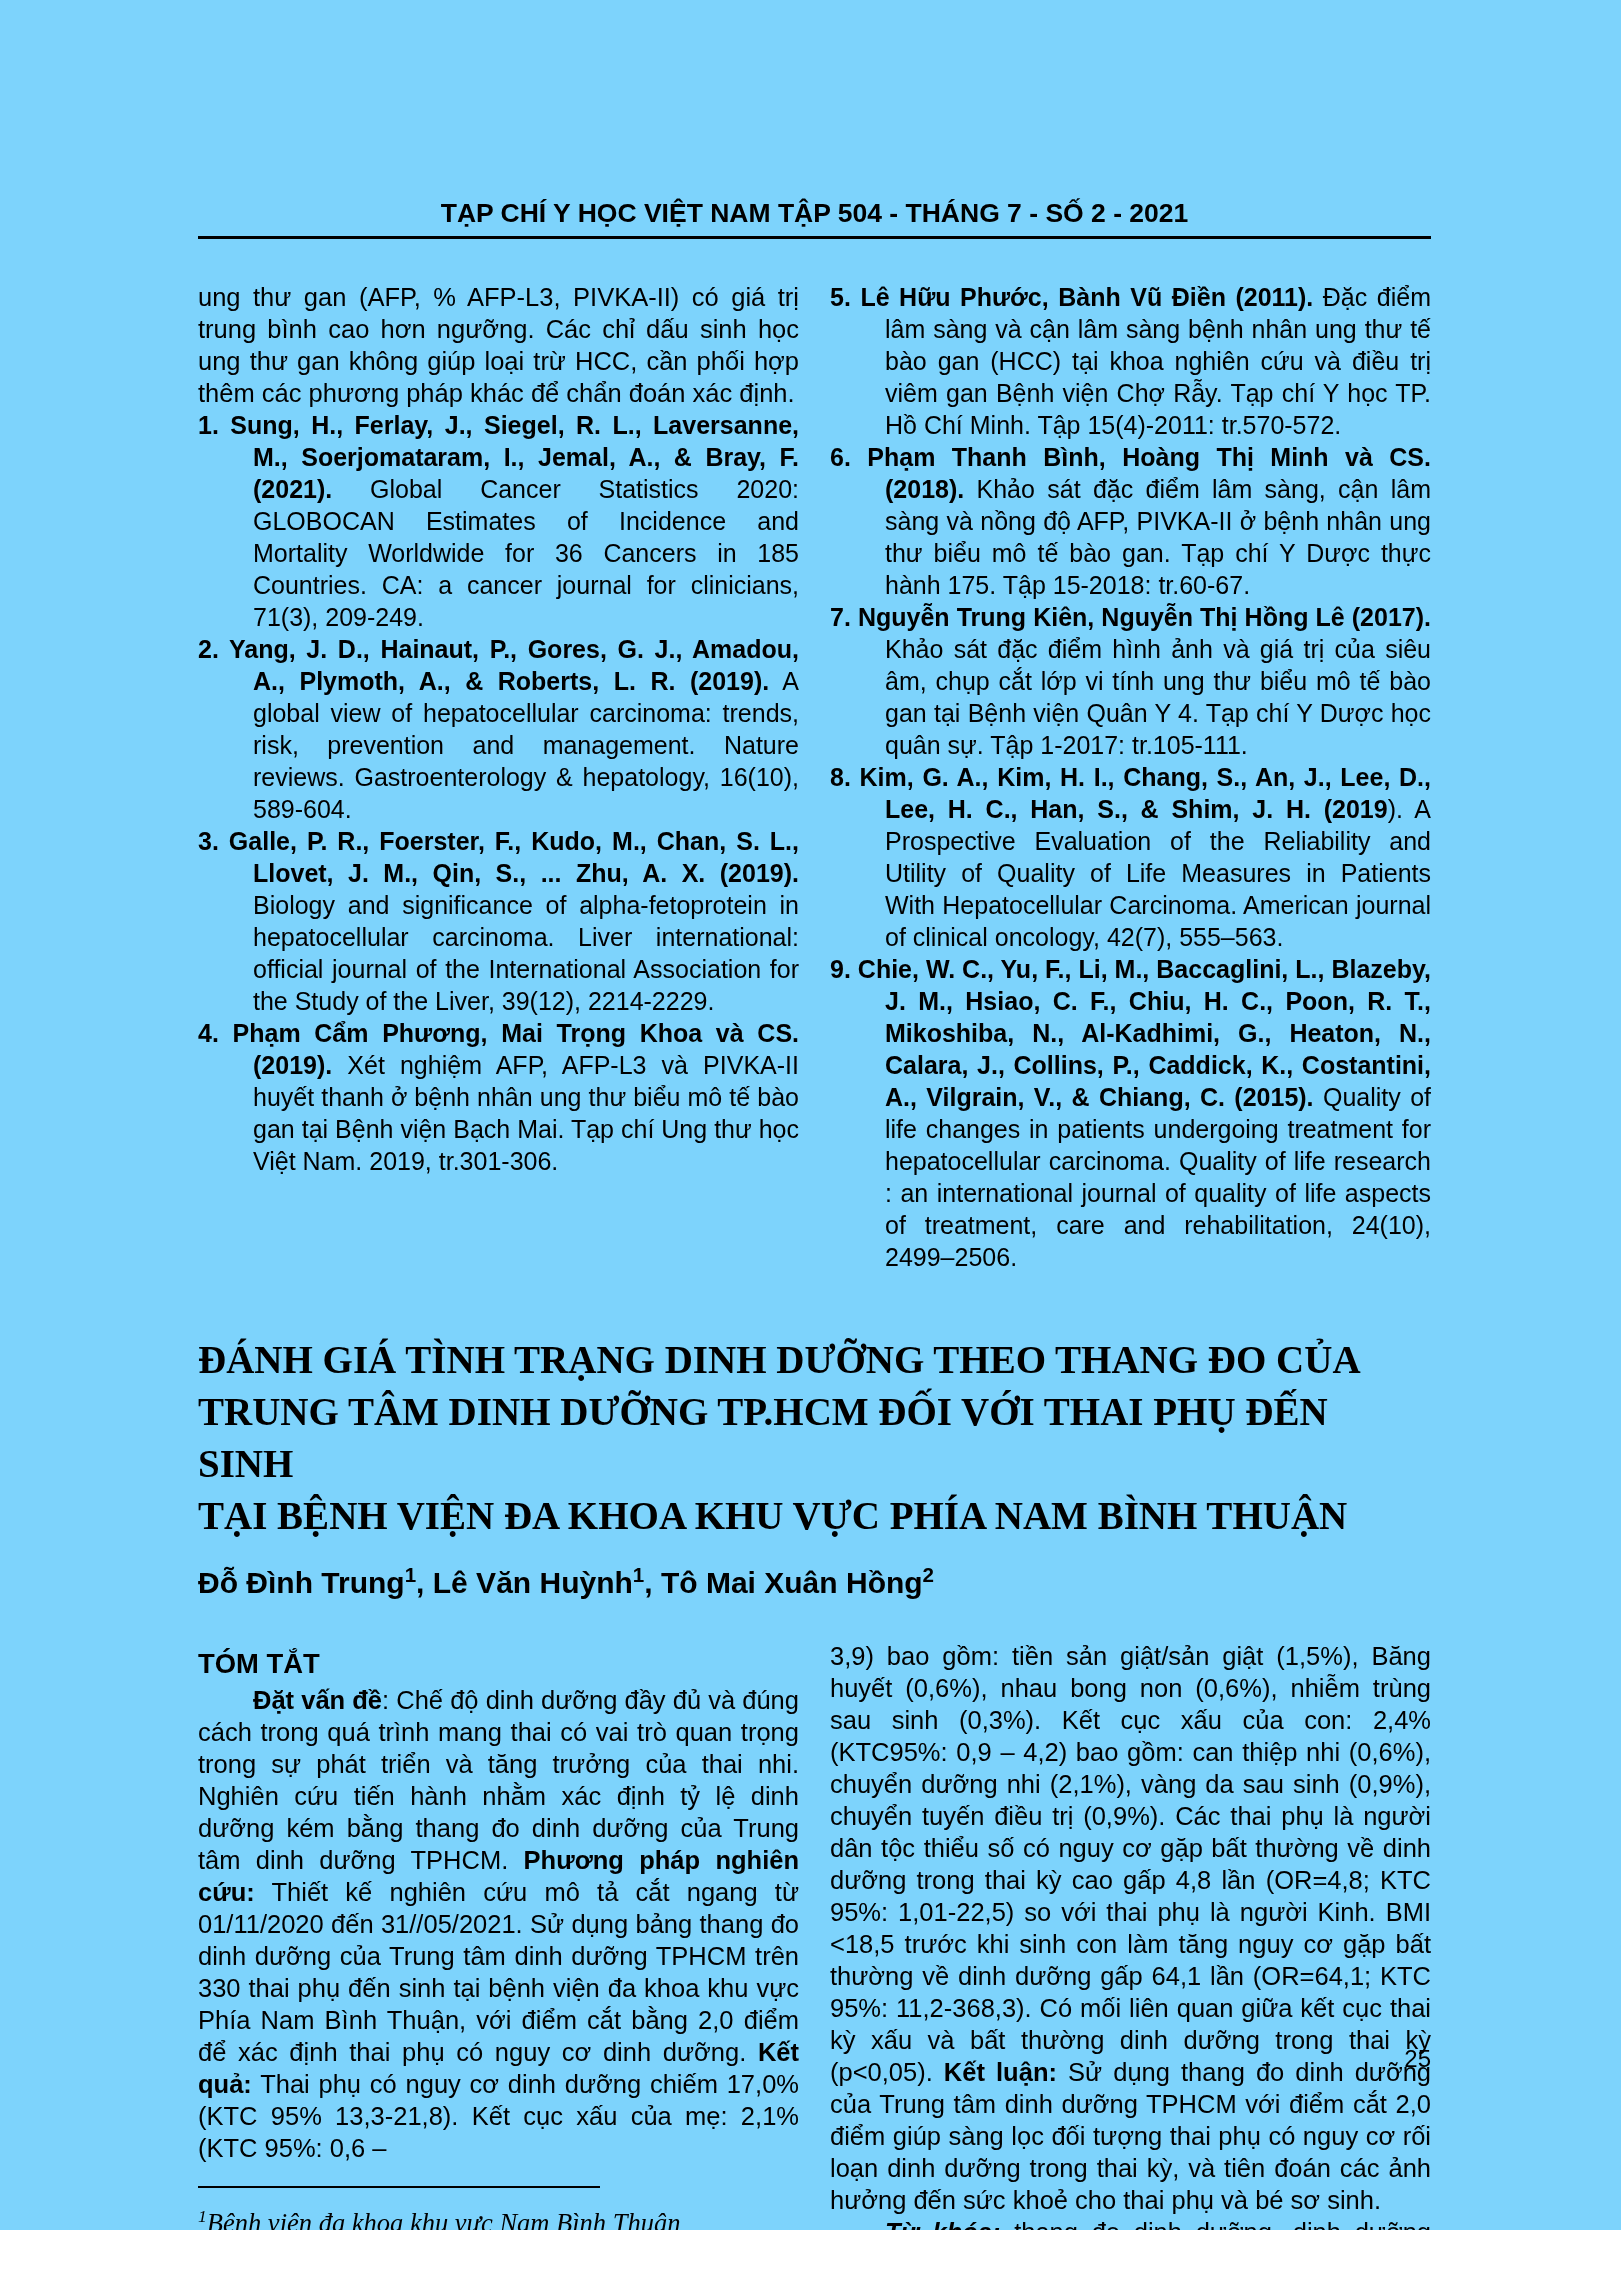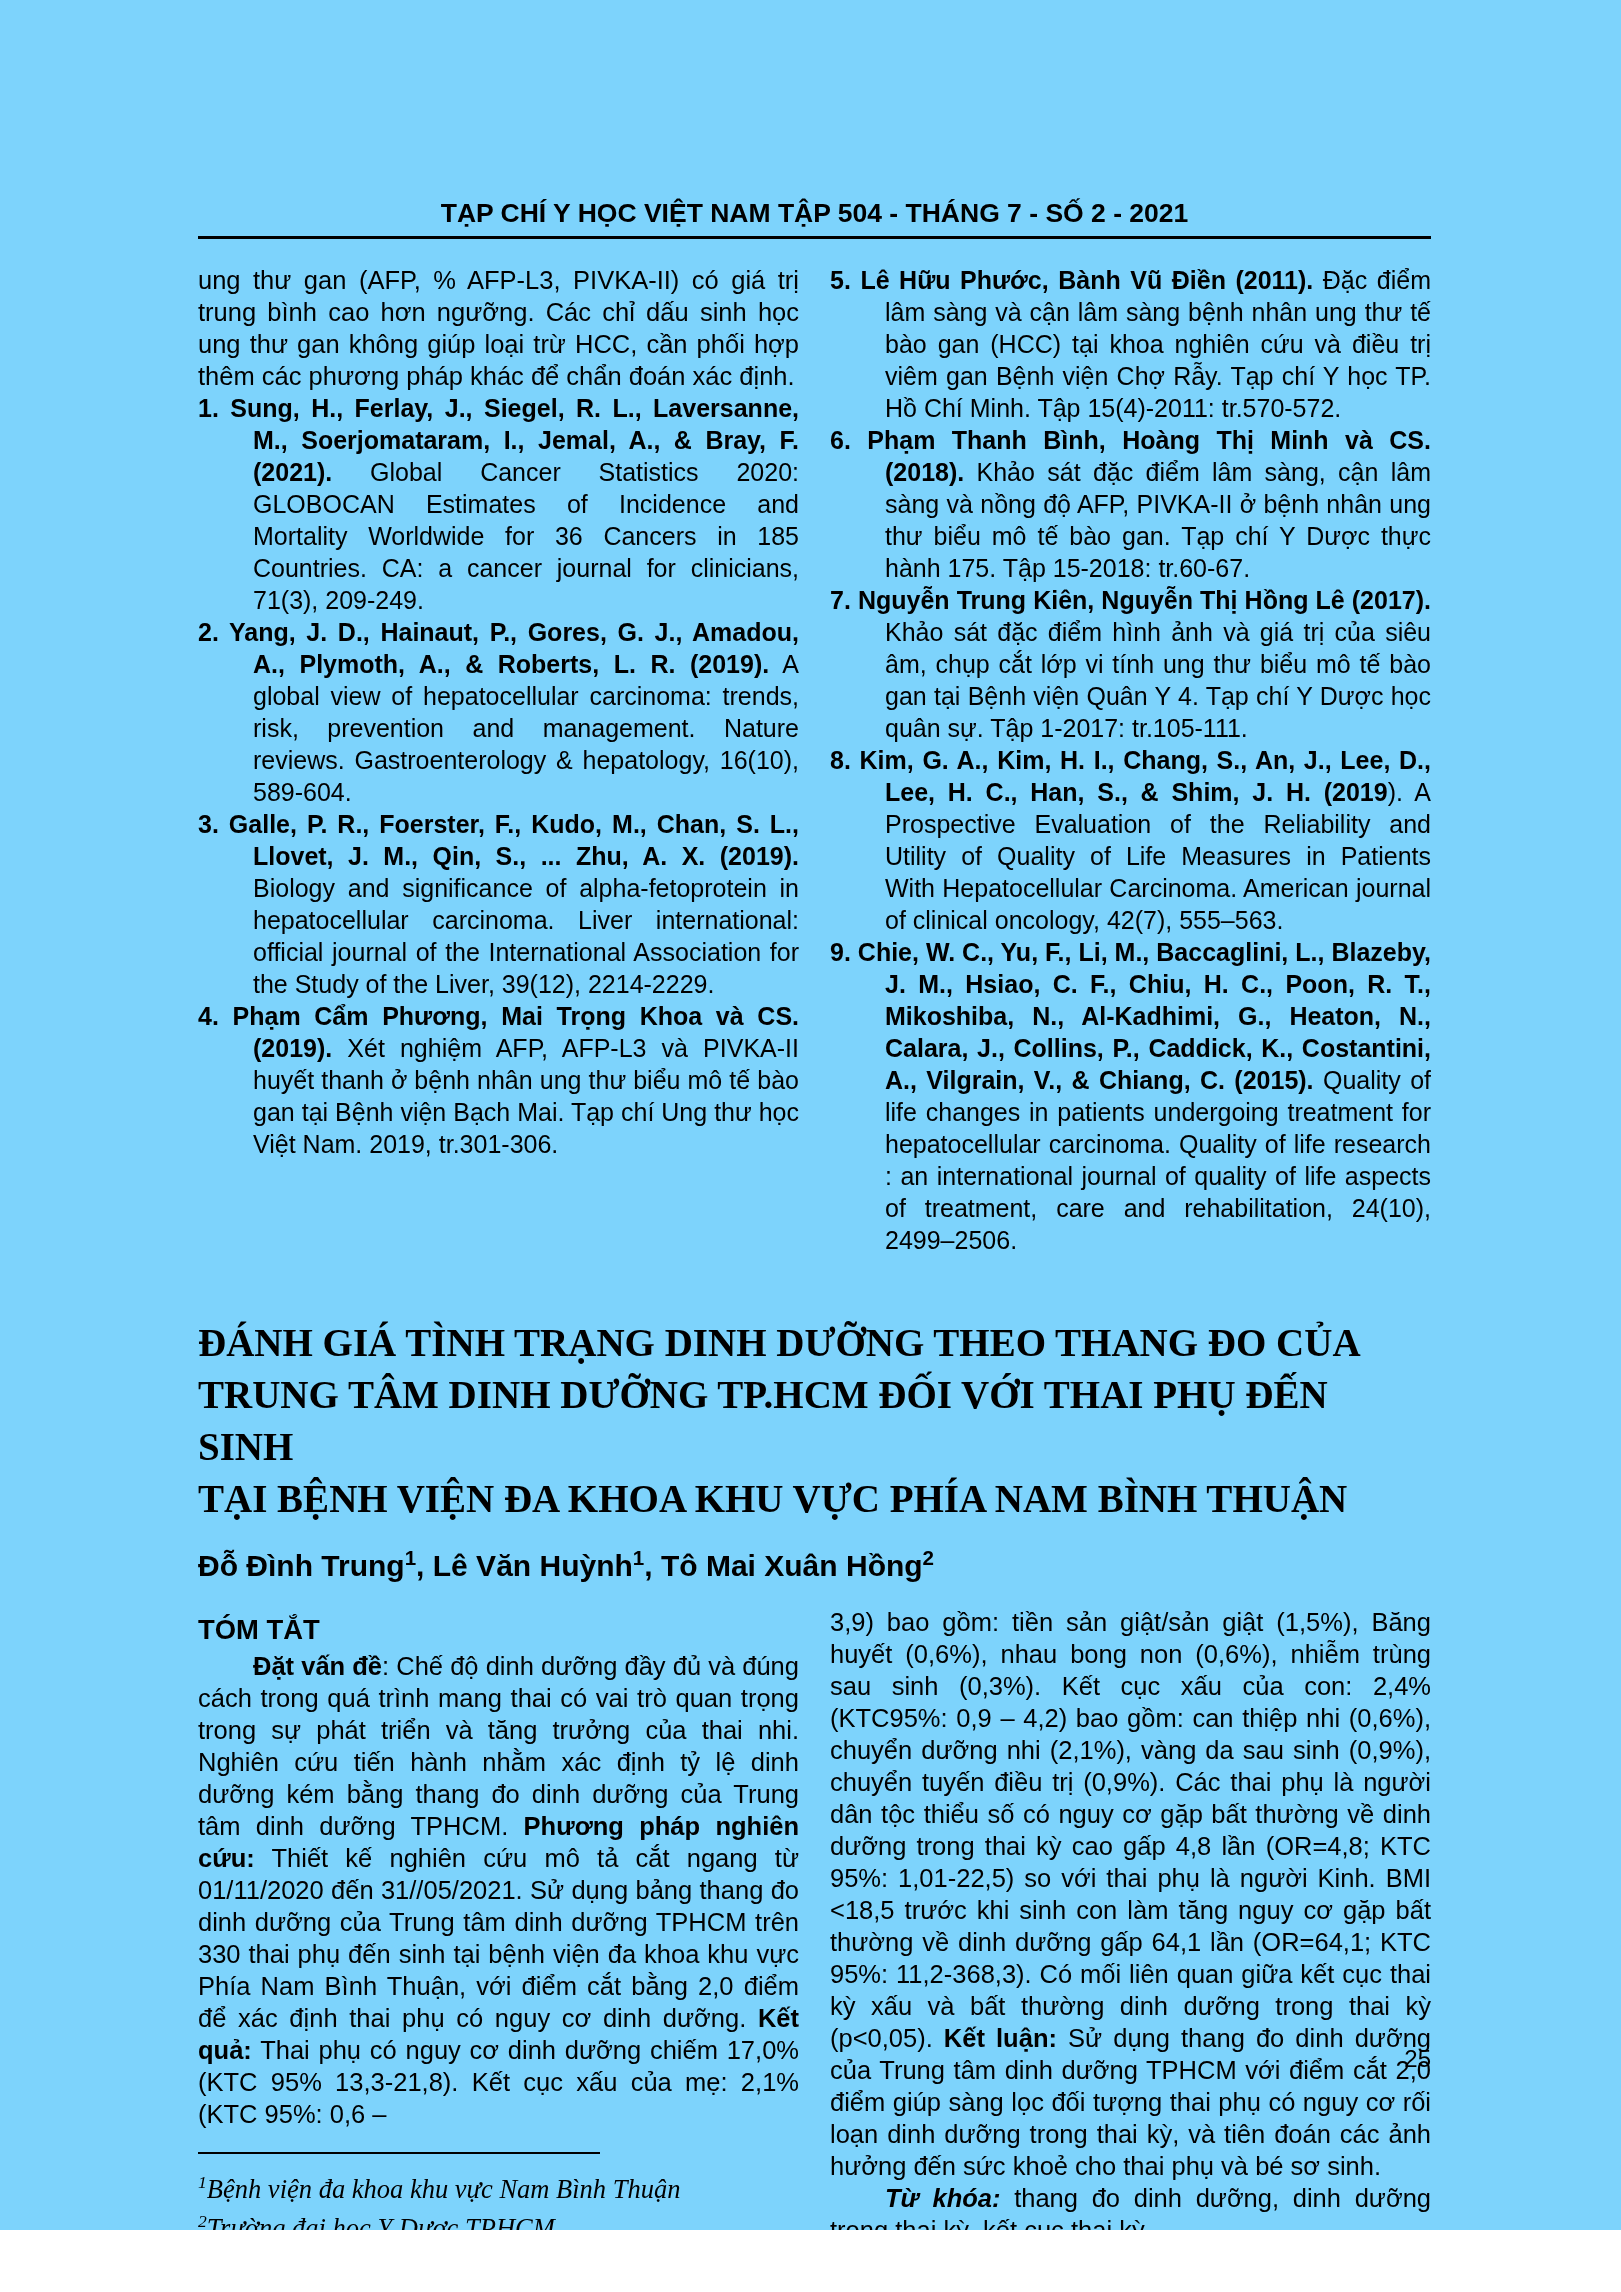--- a/index.html
+++ b/index.html
@@ -20,21 +20,21 @@
   .running-head {
     padding-top: 198px;
     text-align: center;
     font-weight: bold;
     font-size: 26.5px;
     line-height: 31px;
     border-bottom: 3.9px solid #000;
     padding-bottom: 6.9px;
   }
   .cols { display: flex; gap: 31px; }
-  .col { flex: 1 1 0; min-width: 0; }
+  .col { flex: 1 1 0; min-width: 0; margin-top: 17px; }
   .refs-section { margin-top: 25.5px; min-height: 806px; }
   .body-text {
     font-size: 25.5px;
     line-height: 32px;
     text-align: justify;
   }
   .section-heading {
     font-size: 27.4px;
     line-height: 33px;
     font-weight: bold;

